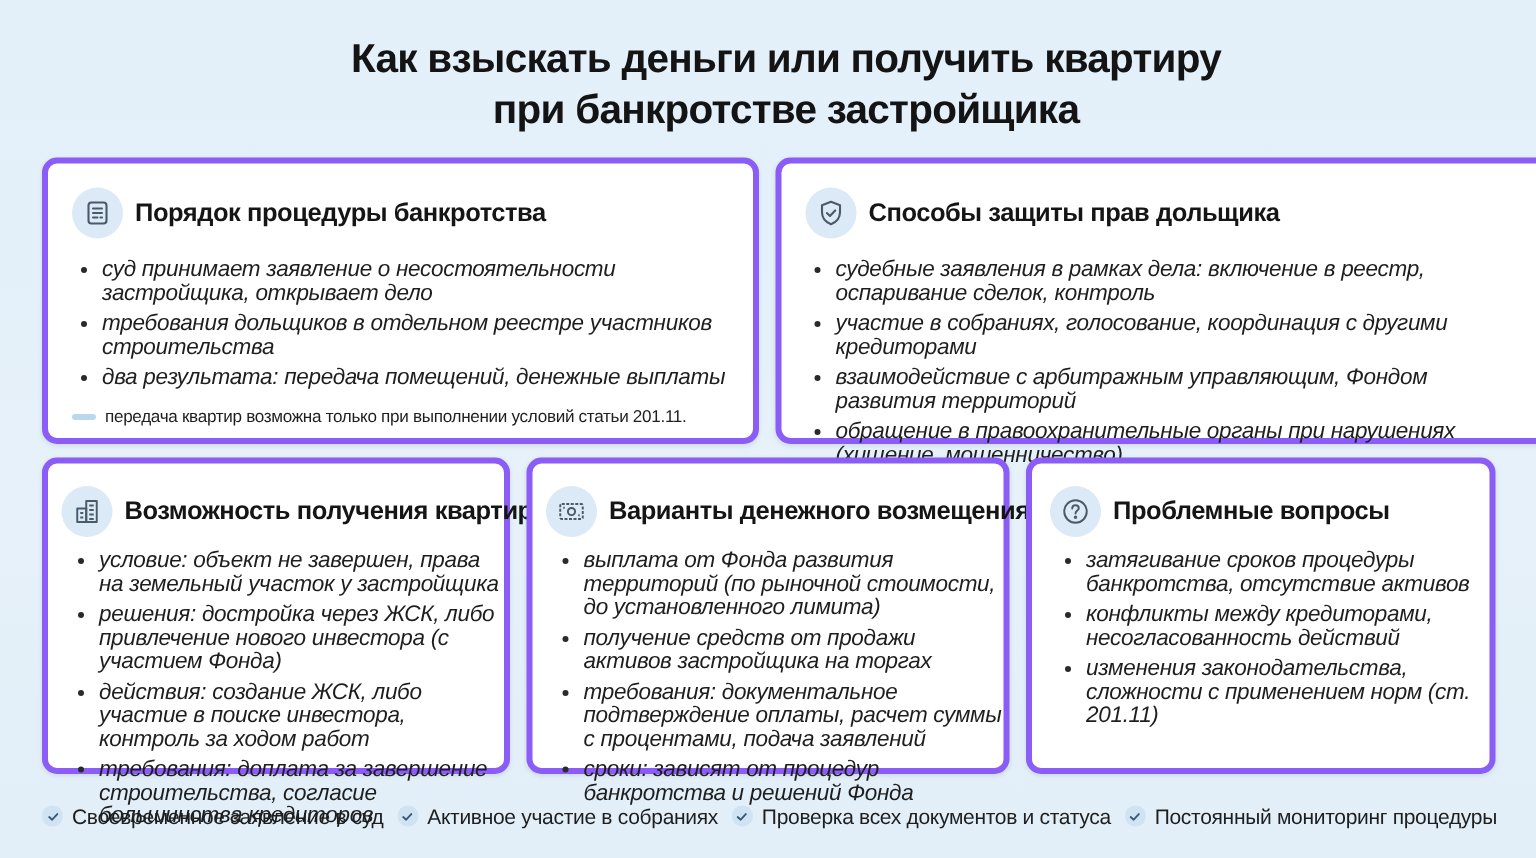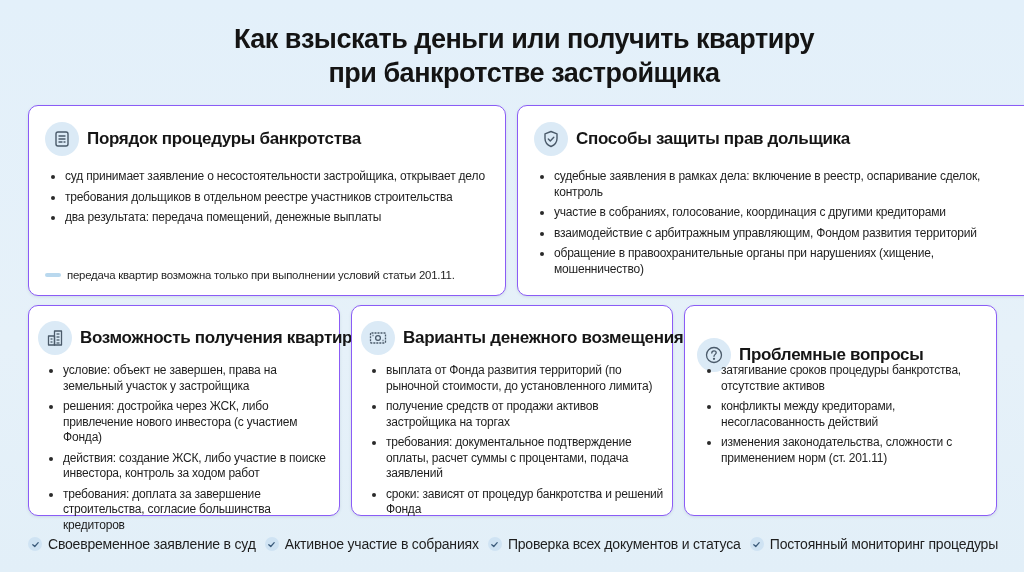--- a/index.html
+++ b/index.html
@@ -10,38 +10,38 @@
     color: #1c1c1c;
     position: relative;
   }
   .title {
     position: absolute; left: 0; top: 22px; width: 1024px;
     text-align: center; font-weight: bold; font-size: 27px; line-height: 34px;
     color: #141414; letter-spacing: -0.5px; padding-left: 24px;
   }
   .card {
     position: absolute; background: #ffffff; border-radius: 10px;
-    border: 1px solid #8b5cf6;
+    border: 4px solid #8b5cf6;
     box-shadow: 0 1px 3px rgba(70,100,130,0.15);
   }
   .card-head { position: absolute; display: flex; align-items: center; }
   .icon-circle {
     width: 34px; height: 34px; border-radius: 50%;
     background: #dbeaf6; display: flex; align-items: center; justify-content: center;
     flex: none;
   }
   .icon-circle svg { width: 20px; height: 20px; }
   .card-title {
     font-size: 17px; font-weight: bold; color: #151515; margin-left: 8px;
     letter-spacing: -0.3px; white-space: nowrap;
   }
   ul.items { position: absolute; list-style: none; }
   ul.items li {
-    position: relative; padding-left: 16px; font-size: 12px; line-height: 15.5px;
-    color: #1e1e1e; margin-bottom: 5px; letter-spacing: -0.2px;
+    position: relative; padding-left: 16px; font-size: 15px; line-height: 15.5px;
+    color: #1e1e1e; margin-bottom: 5px; letter-spacing: -0.2px; font-style: italic;
   }
   ul.items li::before {
     content: ""; position: absolute; left: 2px; top: 6px; width: 4px; height: 4px;
     border-radius: 50%; background: #2a2a2a;
   }
   .note {
     position: absolute; display: flex; align-items: center; font-size: 11.4px; color: #1e1e1e;
     letter-spacing: -0.2px;
   }
   .note-bar { width: 16px; height: 4px; background: #b9d8ee; border-radius: 2px; margin-right: 6px; }
@@ -144,21 +144,21 @@
   </div>
   <ul class="items" style="left:18px; top:57px; width:296px;">
     <li>выплата от Фонда развития территорий (по рыночной стоимости, до установленного лимита)</li>
     <li>получение средств от продажи активов застройщика на торгах</li>
     <li>требования: документальное подтверждение оплаты, расчет суммы с процентами, подача заявлений</li>
     <li>сроки: зависят от процедур банкротства и решений Фонда</li>
   </ul>
 </div>
 
 <div class="card" style="left:684px; top:305px; width:313px; height:211px;">
-  <div class="card-head" style="left:12px; top:32px;justify-content:center;">
+  <div class="card-head" style="left:12px; top:15px;justify-content:center;">
     <div class="icon-circle">
       <svg viewBox="0 0 20 20" fill="none" stroke="#4a5a6a" stroke-width="1.3" stroke-linecap="round">
         <circle cx="10" cy="10" r="7.5"></circle>
         <path d="M7.8 8 C7.8 6.6 8.9 5.8 10 5.8 C11.2 5.8 12.2 6.6 12.2 7.8 C12.2 9.3 10 9.5 10 11.3"></path>
         <circle cx="10" cy="13.8" r="0.5" fill="#4a5a6a"></circle>
       </svg>
     </div>
     <div class="card-title">Проблемные вопросы</div>
   </div>
   <ul class="items" style="left:20px; top:57px; width:280px;">

